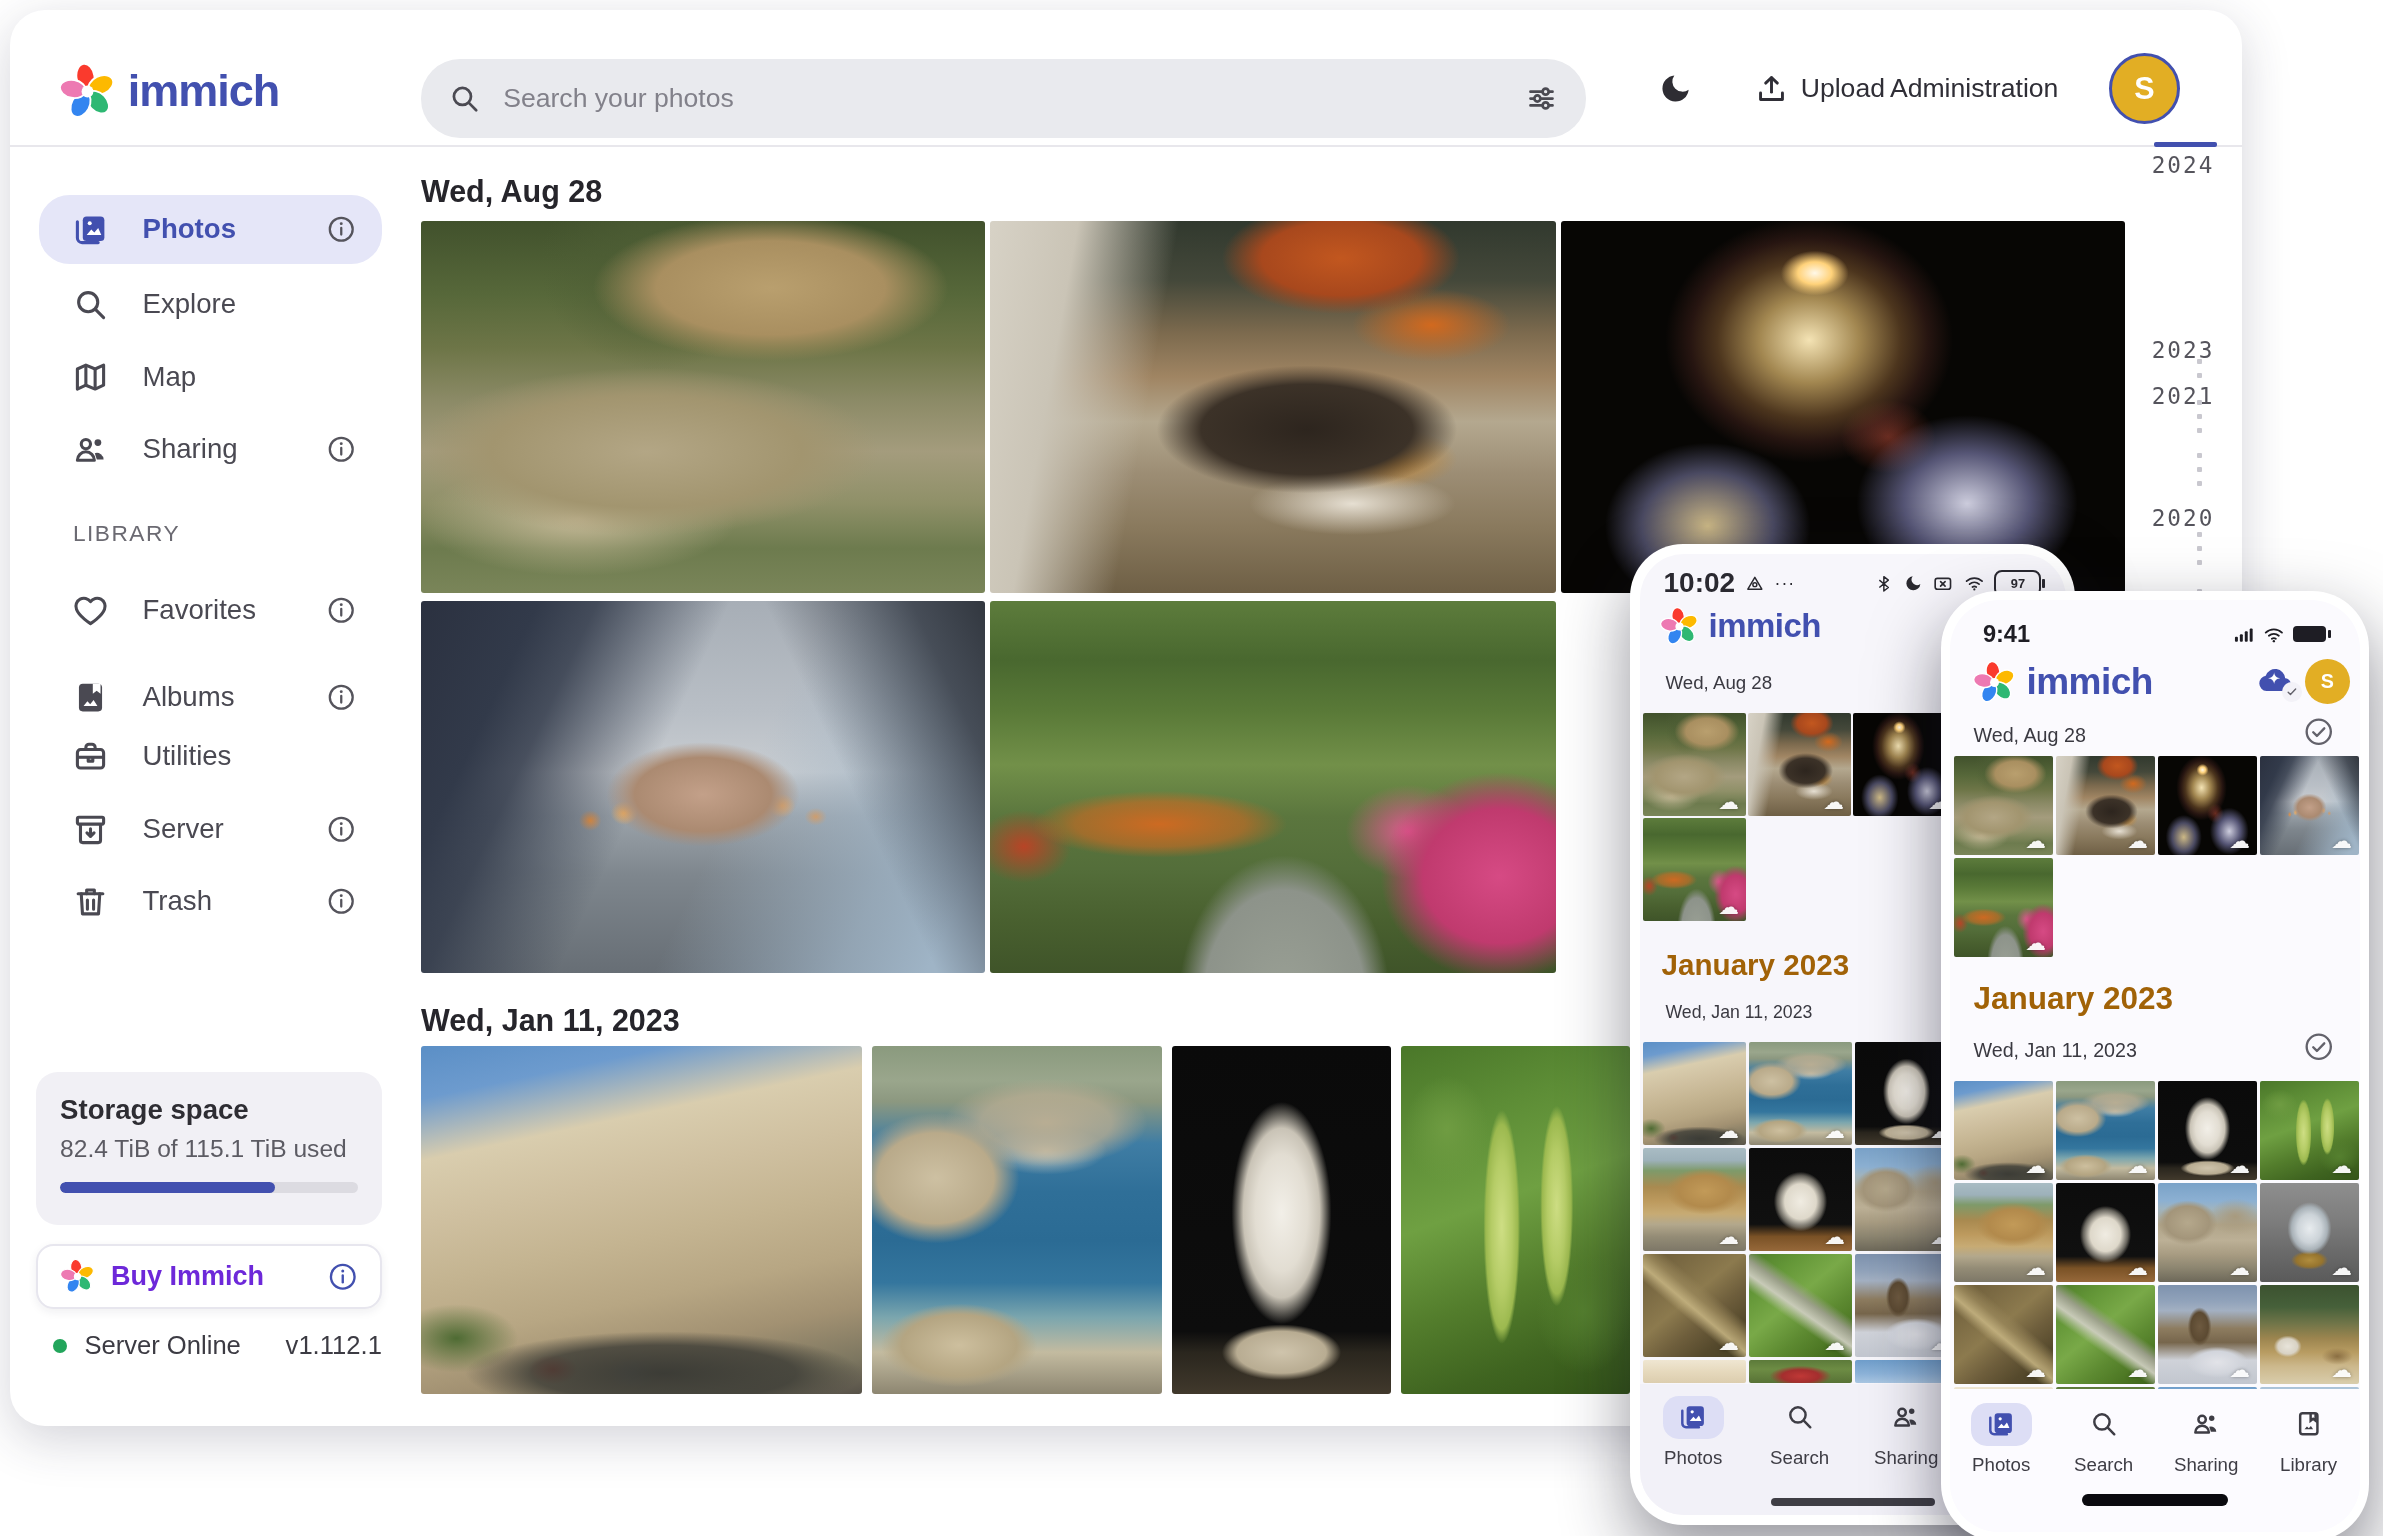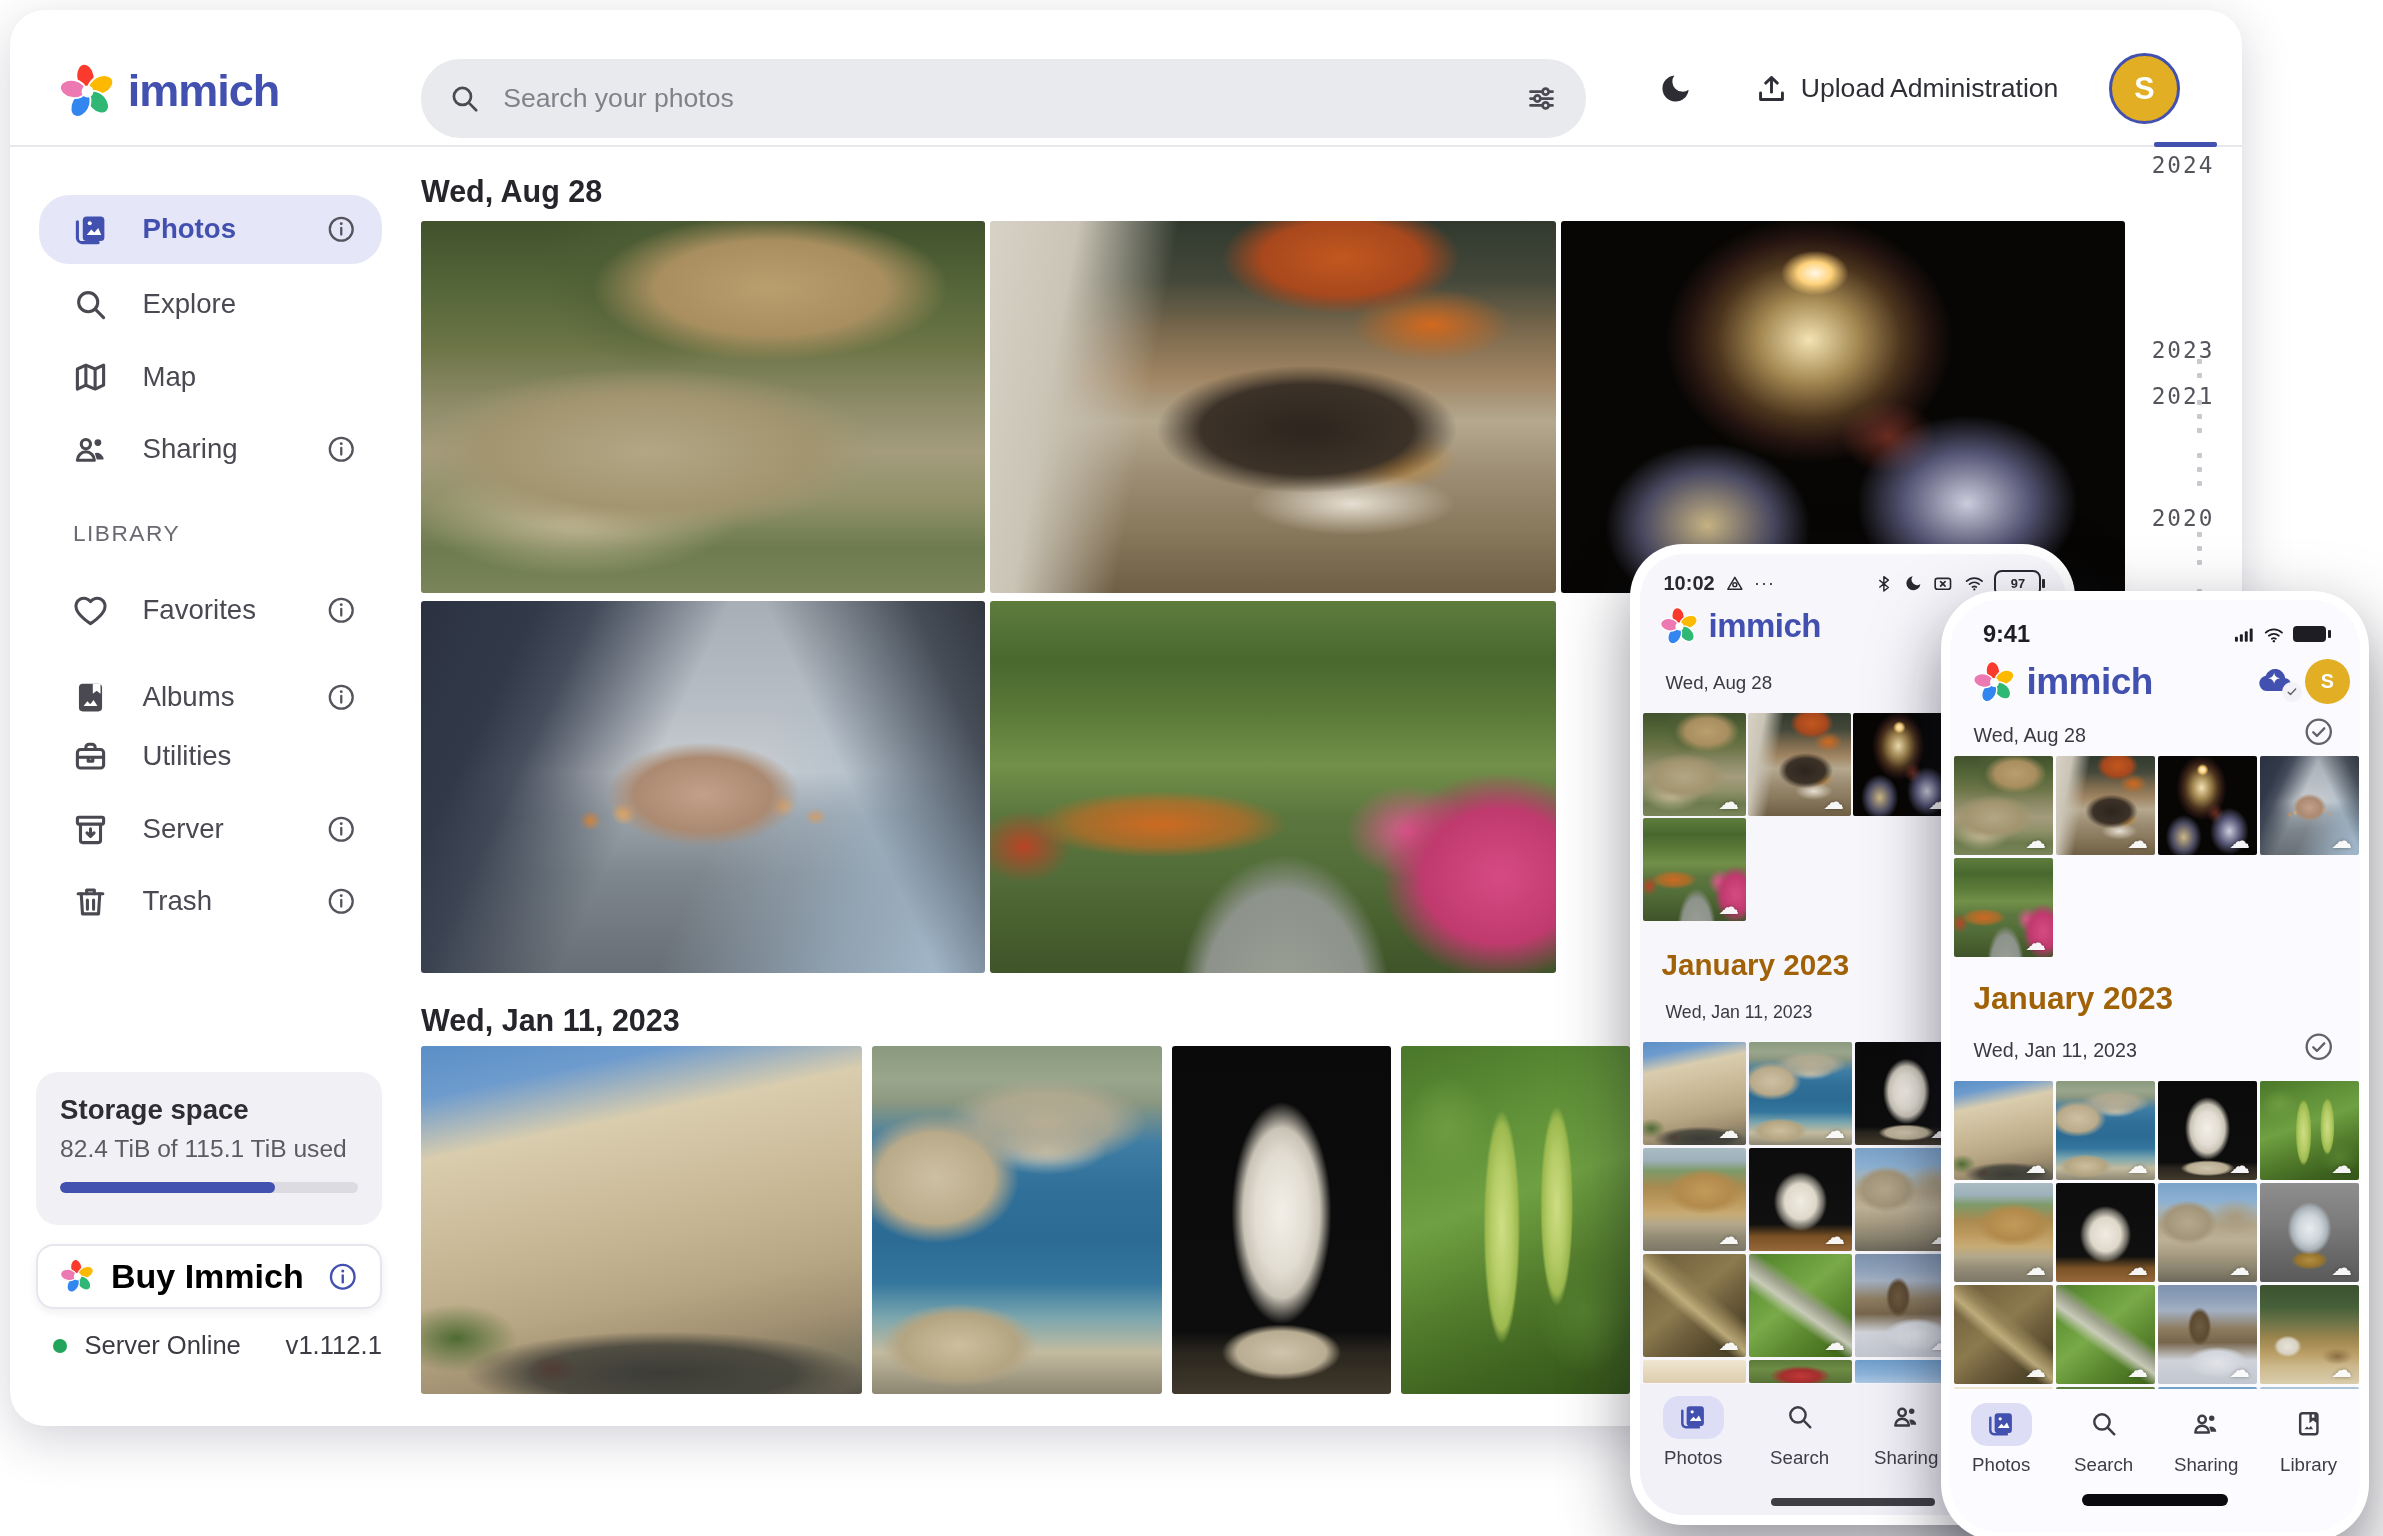--- a/index.html
+++ b/index.html
@@ -44,21 +44,21 @@
 
   #storage-card{left:26.6px;top:1062px;width:346px;height:153px;background:#f1f0f5;border-radius:21.7px;}
   #storage-title{left:23.6px;top:21.7px;font-size:27.6px;font-weight:bold;color:#2e2d33;}
   #storage-usage{left:23.6px;top:63px;font-size:24.6px;color:#5c5b63;}
   #storage-track{left:23.6px;top:110px;width:298px;height:10.8px;border-radius:5.9px;background:#dcdbe1;overflow:hidden;}
   #storage-fill{height:100%;background:#4250af;border-radius:5.9px;}
 
   #buy-card{left:26.6px;top:1234px;width:346px;height:65px;background:#fff;border:2px solid #e7e6ee;border-radius:17.7px;
             box-sizing:border-box;display:flex;align-items:center;padding:0 21.7px;gap:15.8px;
             box-shadow:0 3px 9.9px rgba(30,30,60,.07);cursor:pointer;}
-  #buy-label{font-size:34px;font-weight:bold;color:#000000;flex:1;}
+  #buy-label{font-size:27px;font-weight:bold;color:#6d28d9;flex:1;}
   #buy-info{width:31.5px;height:31.5px;color:#4250af;}
   #server-row{left:43px;top:1320px;width:329px;height:31.5px;display:flex;align-items:center;gap:17.7px;}
   #server-dot{width:13.8px;height:13.8px;border-radius:50%;background:#22a55b;}
   #server-status{font-size:25.6px;color:#3c3b43;flex:1;}
   #server-version{font-size:25.6px;color:#3c3b43;}
 
   
   .date-hdr{left:411px;font-size:30.5px;font-weight:600;color:#26252b;}
   .prow{left:411px;display:grid;}
   .tile{border-radius:3px;overflow:hidden;cursor:pointer;}
@@ -529,21 +529,21 @@
       <span class="tick" style="top:412px"></span>
       <span class="tick" style="top:441px"></span>
       <span class="tick" style="top:455px"></span>
     </div>
   </div>
 
   <div class="abs phone" id="phone1">
     <div class="abs" id="phone1-screen">
 
       <div class="abs p-status" style="left:23.6px;top:15.8px;width:378px;height:27.6px;gap:9.9px">
-        <span class="p-time" style="font-size:20px">10:02</span>
+        <span class="p-time" style="font-size:28px">10:02</span>
         <svg class="si" style="width:19.7px;height:19.7px" viewBox="0 0 20 20" width="19.7" height="19.7">
             <use href="#i-shield"></use>
           </svg>
         <span style="font-size:17.7px;color:#2a2930;letter-spacing:1px">···</span>
         <span style="flex:1"></span>
         <svg class="si" style="width:19.7px;height:19.7px" viewBox="0 0 20 20" width="19.7" height="19.7">
             <use href="#i-bt"></use>
           </svg>
         <svg class="si" style="width:18.7px;height:18.7px" viewBox="0 0 19 19" width="18.7" height="18.7">
             <use href="#i-moon"></use>

